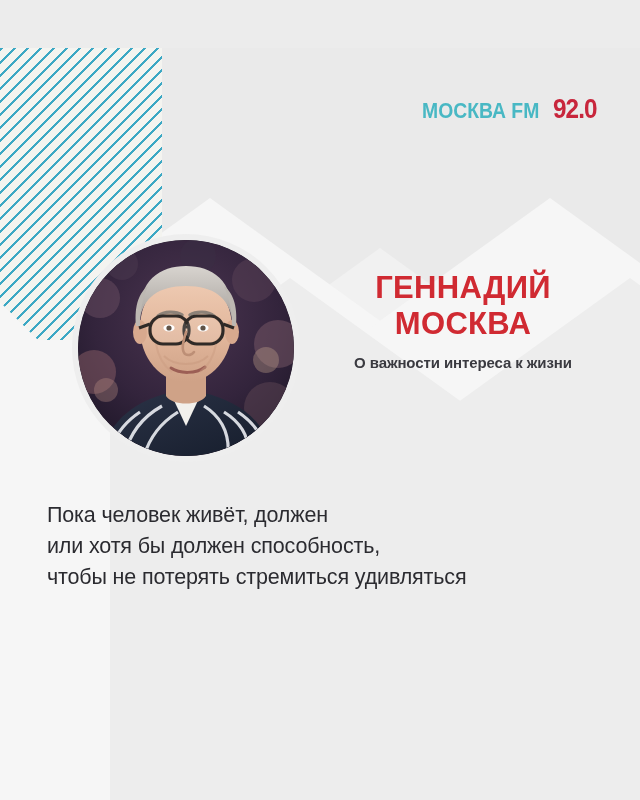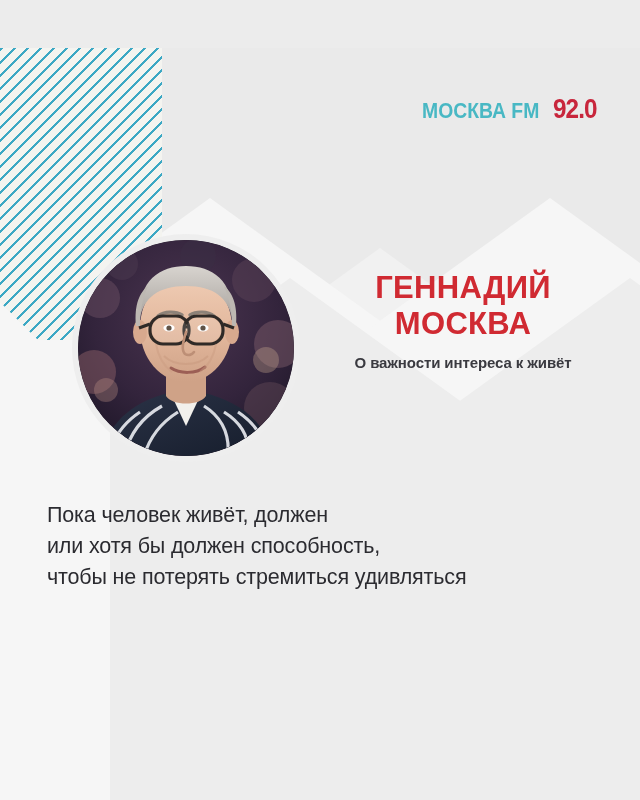--- a/index.html
+++ b/index.html
@@ -267,21 +267,21 @@
         <path d="M 86 116 C 92 122 100 124 108 124 C 116 124 124 122 130 116" stroke="#c99b80" stroke-width="2" fill="none" opacity="0.6"></path>
         <path d="M 78 104 C 80 116 86 126 94 132" stroke="#c99b80" stroke-width="2" fill="none" opacity="0.45"></path>
         <path d="M 138 104 C 136 116 130 126 122 132" stroke="#c99b80" stroke-width="2" fill="none" opacity="0.45"></path>
       </g>
     </svg>
   </div>
 
   <div class="name-block">
     <div class="name-line">ГЕННАДИЙ</div>
     <div class="name-line">МОСКВА</div>
-    <div class="subtitle">О важности интереса к живёт</div>
+    <div class="subtitle">О важности интереса к жизни</div>
   </div>
 
   <div class="quote">
     <span class="quote-line">Пока человек живёт, должен</span>
     <span class="quote-line">или хотя бы должен способность,</span>
     <span class="quote-line">чтобы не потерять стремиться удивляться</span>
   </div>
 
 </div>
 

